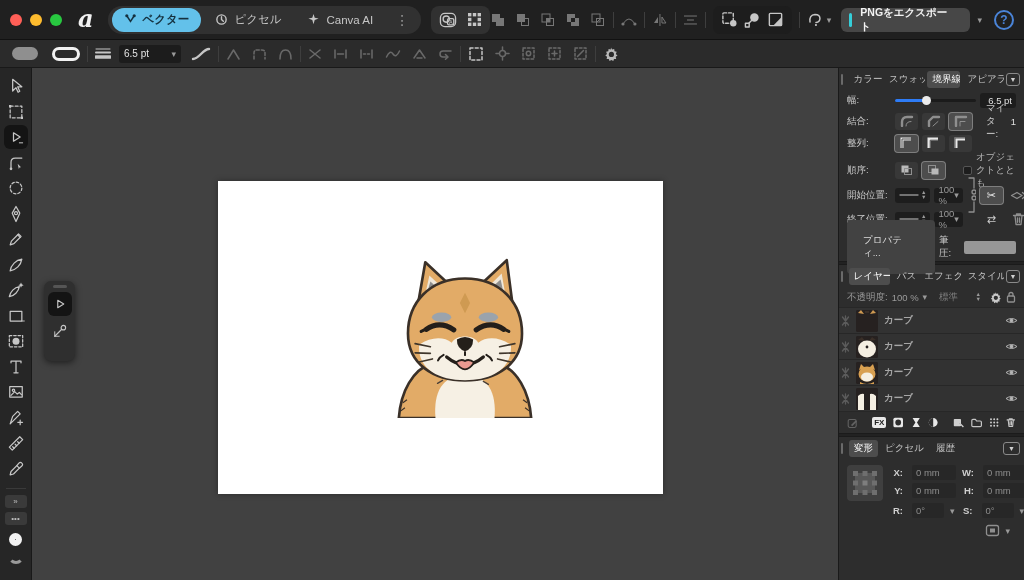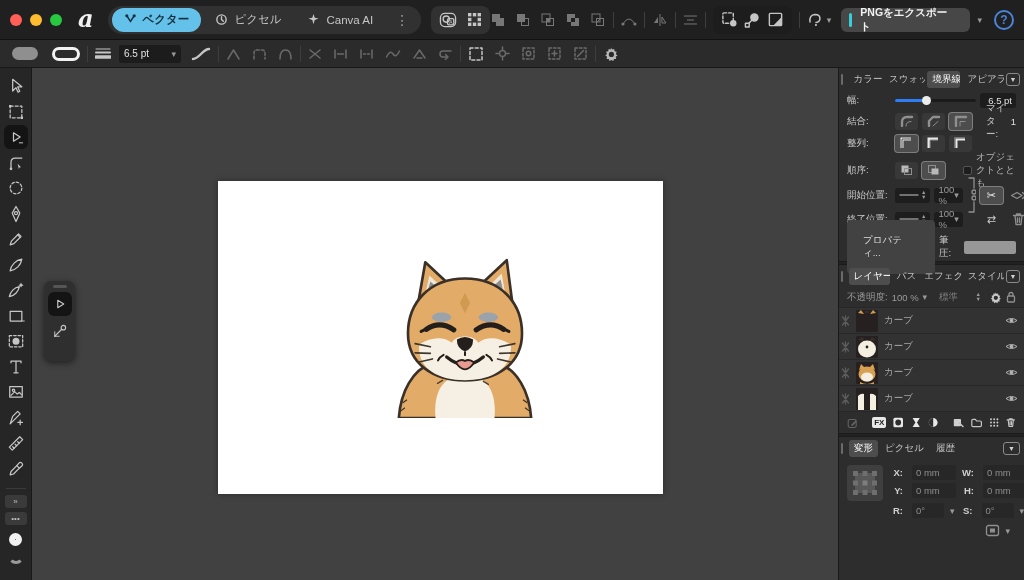--- a/index.html
+++ b/index.html
@@ -63,21 +63,21 @@
   .field { background:#1d1d1d; border-radius:3px; height:15px; display:flex; align-items:center; padding:0 4px; color:#9a9a9a; }
   .track { width:86px; height:3px; background:#1b1b1b; border-radius:2px; position:relative; }
   .track .fillbar { position:absolute; left:0; top:0; height:3px; border-radius:2px; width:36%; }
   .track .thumb { position:absolute; left:34%; top:-3px; width:9px; height:9px; border-radius:50%; background:#ececec; }
   .stepper { display:flex; flex-direction:column; justify-content:center; color:#9a9a9a; font-size:5.5px; line-height:5px; padding-left:2px; }
   .chk { width:9px; height:9px; border-radius:2px; background:#1d1d1d; border:1px solid #555; flex:0 0 auto; }
 
   
   .lrow { display:flex; align-items:center; height:26px; border-top:1px solid #272727; padding:0 6px 0 2px; gap:6px; background:#323232; }
   .lthumb { width:22px; height:22px; border-radius:2px; overflow:hidden; flex:0 0 auto; background:#262120; }
-  .lname { flex:1; color:#a6a6a6; }
+  .lname { flex:1; color:#a6a6a6;font-weight:bold; }
   .badge { opacity:.45; }
   #layersbar { display:flex; align-items:center; height:22px; padding:0 8px; gap:7px; border-top:1px solid #272727; }
 
   
   .tfield { background:#272727; border-radius:2px; height:15px; width:44px; display:flex; align-items:center; padding:0 4px; color:#8e8e8e; }
   .tlab { font-weight:bold; color:#cfcfcf; width:12px; text-align:right; margin-right:3px; }
 
   svg.ic { stroke:#c6c6c6; fill:none; stroke-width:1.5; stroke-linecap:round; stroke-linejoin:round; }
   svg.icd { stroke:#8f8f8f; fill:none; stroke-width:1.3; stroke-linecap:round; stroke-linejoin:round; }
 </style>

